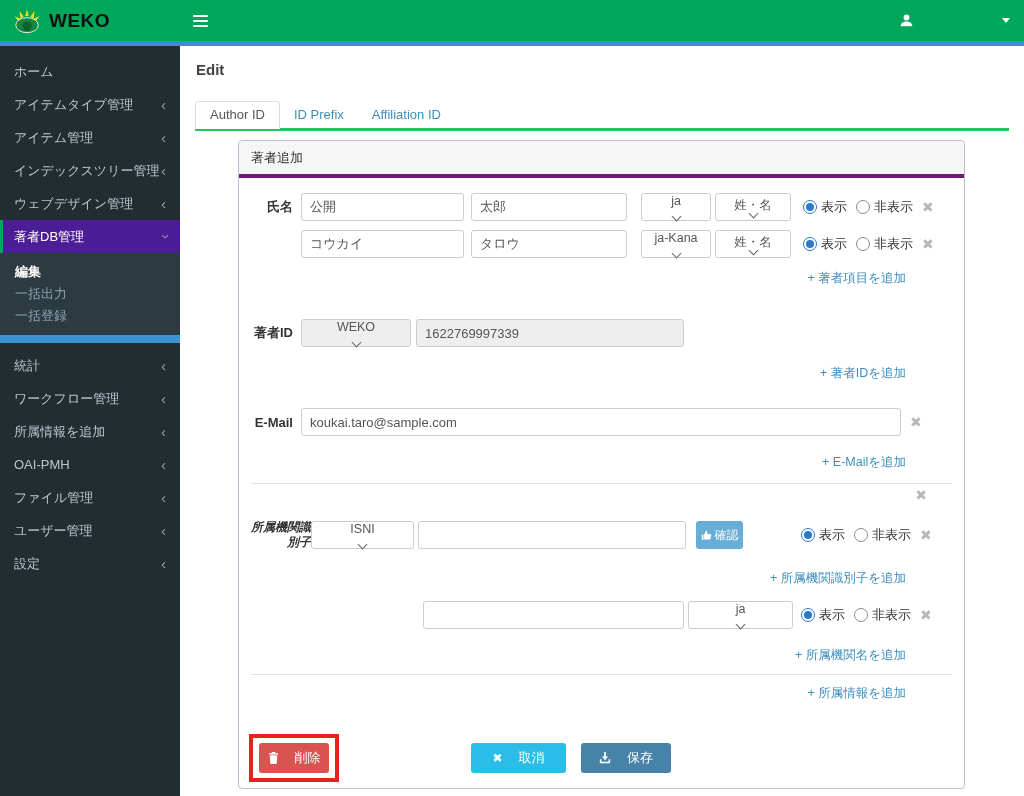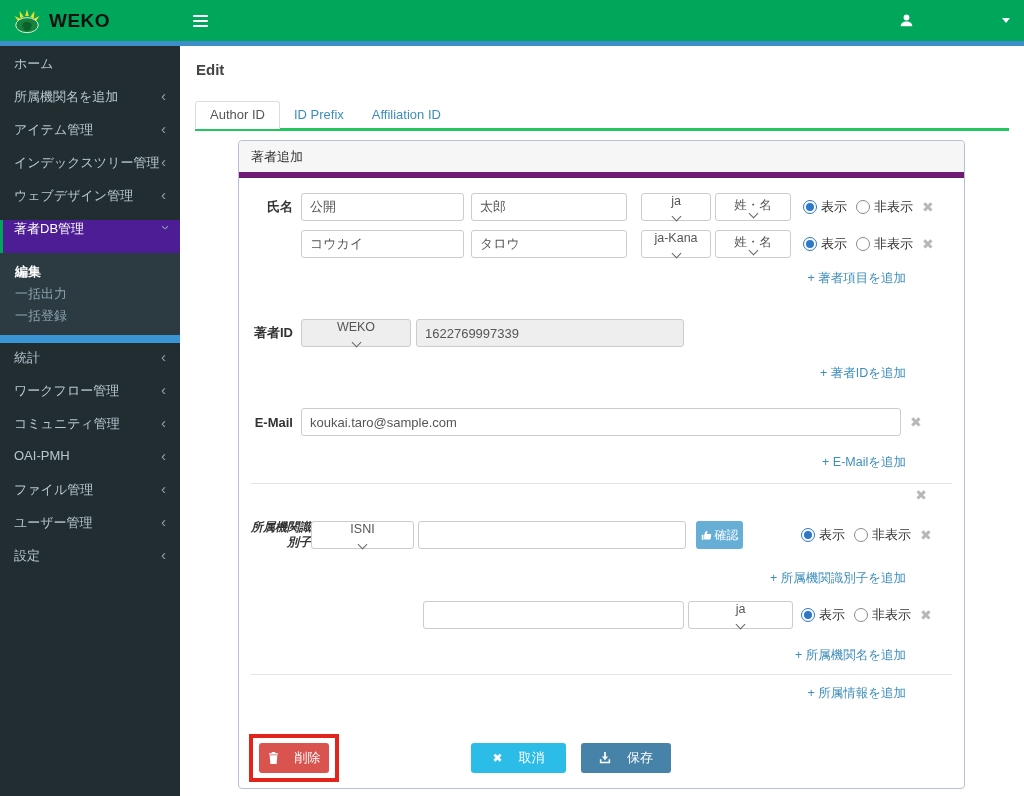--- a/index.html
+++ b/index.html
@@ -13,40 +13,40 @@
   .brand-text { font-size:19px; font-weight:700; color:#101010; letter-spacing:.5px; }
   .nav-main { flex:1; display:flex; align-items:center; justify-content:space-between; padding:0 14px 0 13px; }
   .hamburger { display:flex; flex-direction:column; gap:3px; cursor:pointer; }
   .hamburger span { width:15px; height:2px; background:#fff; border-radius:1px; }
   .user-area { display:flex; align-items:center; cursor:pointer; }
   .caret-down { width:0; height:0; border-left:4px solid transparent; border-right:4px solid transparent; border-top:5px solid #fff; margin-left:88px; }
   .accent-line { position:absolute; top:41px; left:0; right:0; height:5px; background:#3e8ecc; z-index:5; }
 
   
   .sidebar { position:absolute; top:46px; left:0; bottom:0; width:180px; background:#222d32; padding-top:9px; }
-  .side-item { height:33px; display:flex; align-items:flex-start; justify-content:space-between; padding:0 14px; color:#b8c7ce; font-size:13px; cursor:pointer; }
+  .side-item { height:33px; display:flex; align-items:center; justify-content:space-between; padding:0 14px; color:#b8c7ce; font-size:13px; cursor:pointer; }
   .side-item .chev { color:#93a1a8; font-size:15px; line-height:1; }
   .chev.down { display:inline-block; transform:rotate(-90deg); }
   .side-item.active { background:#4c1d95; border-left:3px solid #00a65a; padding-left:11px; color:#fff; }
   .submenu { background:#2c3b41; padding:8px 0 8px; }
   .sub-item { height:22px; line-height:22px; padding-left:15px; font-size:13px; color:#8aa4af; cursor:pointer; }
   .sub-item.active { color:#fff; font-weight:700; }
   .side-bluebar { height:8px; background:#3a95d5; margin-bottom:6px; }
 
   
   .content { position:absolute; top:46px; left:180px; right:0; bottom:0; background:#fff; }
   .page-title { position:absolute; left:16px; top:15px; font-size:15px; font-weight:700; color:#444; }
   .tabs { position:absolute; left:15px; top:58px; right:15px; height:27px; border-bottom:3px solid #22c55e; display:flex; align-items:flex-end; }
   .tab { padding:5px 14px 6px; font-size:13px; cursor:pointer; }
   .tab.active { background:#fff; border:1px solid #ddd; border-bottom:1px solid #fff; border-radius:3px 3px 0 0; color:#555; margin-bottom:-1px; }
   .tab.inactive { color:#3c8dbc; }
 
   
   .panel { position:absolute; left:58px; top:94px; width:727px; height:649px; border:1px solid #b5c0d6; border-radius:4px; background:#fff; }
-  .panel-header { height:37px; background:#f6f6f6; border-bottom:6px solid #701a75; border-radius:4px 4px 0 0; display:flex; align-items:center; padding:0 12px; font-size:13px; color:#333; }
+  .panel-header { height:37px; background:#f6f6f6; border-bottom:4px solid #701a75; border-radius:4px 4px 0 0; display:flex; align-items:center; padding:0 12px; font-size:13px; color:#333; }
   .panel-body { position:relative; }
 
   .frow { display:flex; align-items:center; margin-left:10px; }
   .flabel { width:44px; margin-right:8px; text-align:right; font-size:13px; font-weight:600; color:#333; flex-shrink:0; }
   .flabel.wide { width:62px; margin-right:0; font-size:12px; line-height:1.25;font-style:italic; }
   .inp { height:28px; border:1px solid #ccc; border-radius:3px; padding:0 8px; font-size:13px; color:#555; background:#fff; outline:none; }
   .inp.ro { background:#eee; }
   .sel { height:28px; border:1px solid #ccc; border-radius:3px; background:#fff; display:flex; align-items:center; justify-content:space-between; padding:0 8px; font-size:12.5px; color:#555; cursor:pointer;flex-direction:column; }
   .sel.ro { background:#eee; }
   .sel .scaret { width:7px; height:7px; border-right:1.5px solid #666; border-bottom:1.5px solid #666; transform:rotate(45deg); margin-top:-4px; flex-shrink:0; }
@@ -114,21 +114,21 @@
       </div>
     </div>
   </div>
   <div class="accent-line"></div>
 
   <div class="sidebar">
     <div class="side-item">
       <span>ホーム</span>
     </div>
     <div class="side-item">
-      <span>所属機関名を追加</span>
+      <span>アイテムタイプ管理</span>
         <span class="chev">‹</span>
     </div>
     <div class="side-item">
       <span>アイテム管理</span>
         <span class="chev">‹</span>
     </div>
     <div class="side-item">
       <span>インデックスツリー管理</span>
         <span class="chev">‹</span>
     </div>
@@ -148,21 +148,21 @@
     <div class="side-bluebar"></div>
     <div class="side-item">
       <span>統計</span>
         <span class="chev">‹</span>
     </div>
     <div class="side-item">
       <span>ワークフロー管理</span>
         <span class="chev">‹</span>
     </div>
     <div class="side-item">
-      <span>コミュニティ管理</span>
+      <span>所属情報を追加</span>
         <span class="chev">‹</span>
     </div>
     <div class="side-item">
       <span>OAI-PMH</span>
         <span class="chev">‹</span>
     </div>
     <div class="side-item">
       <span>ファイル管理</span>
         <span class="chev">‹</span>
     </div>

